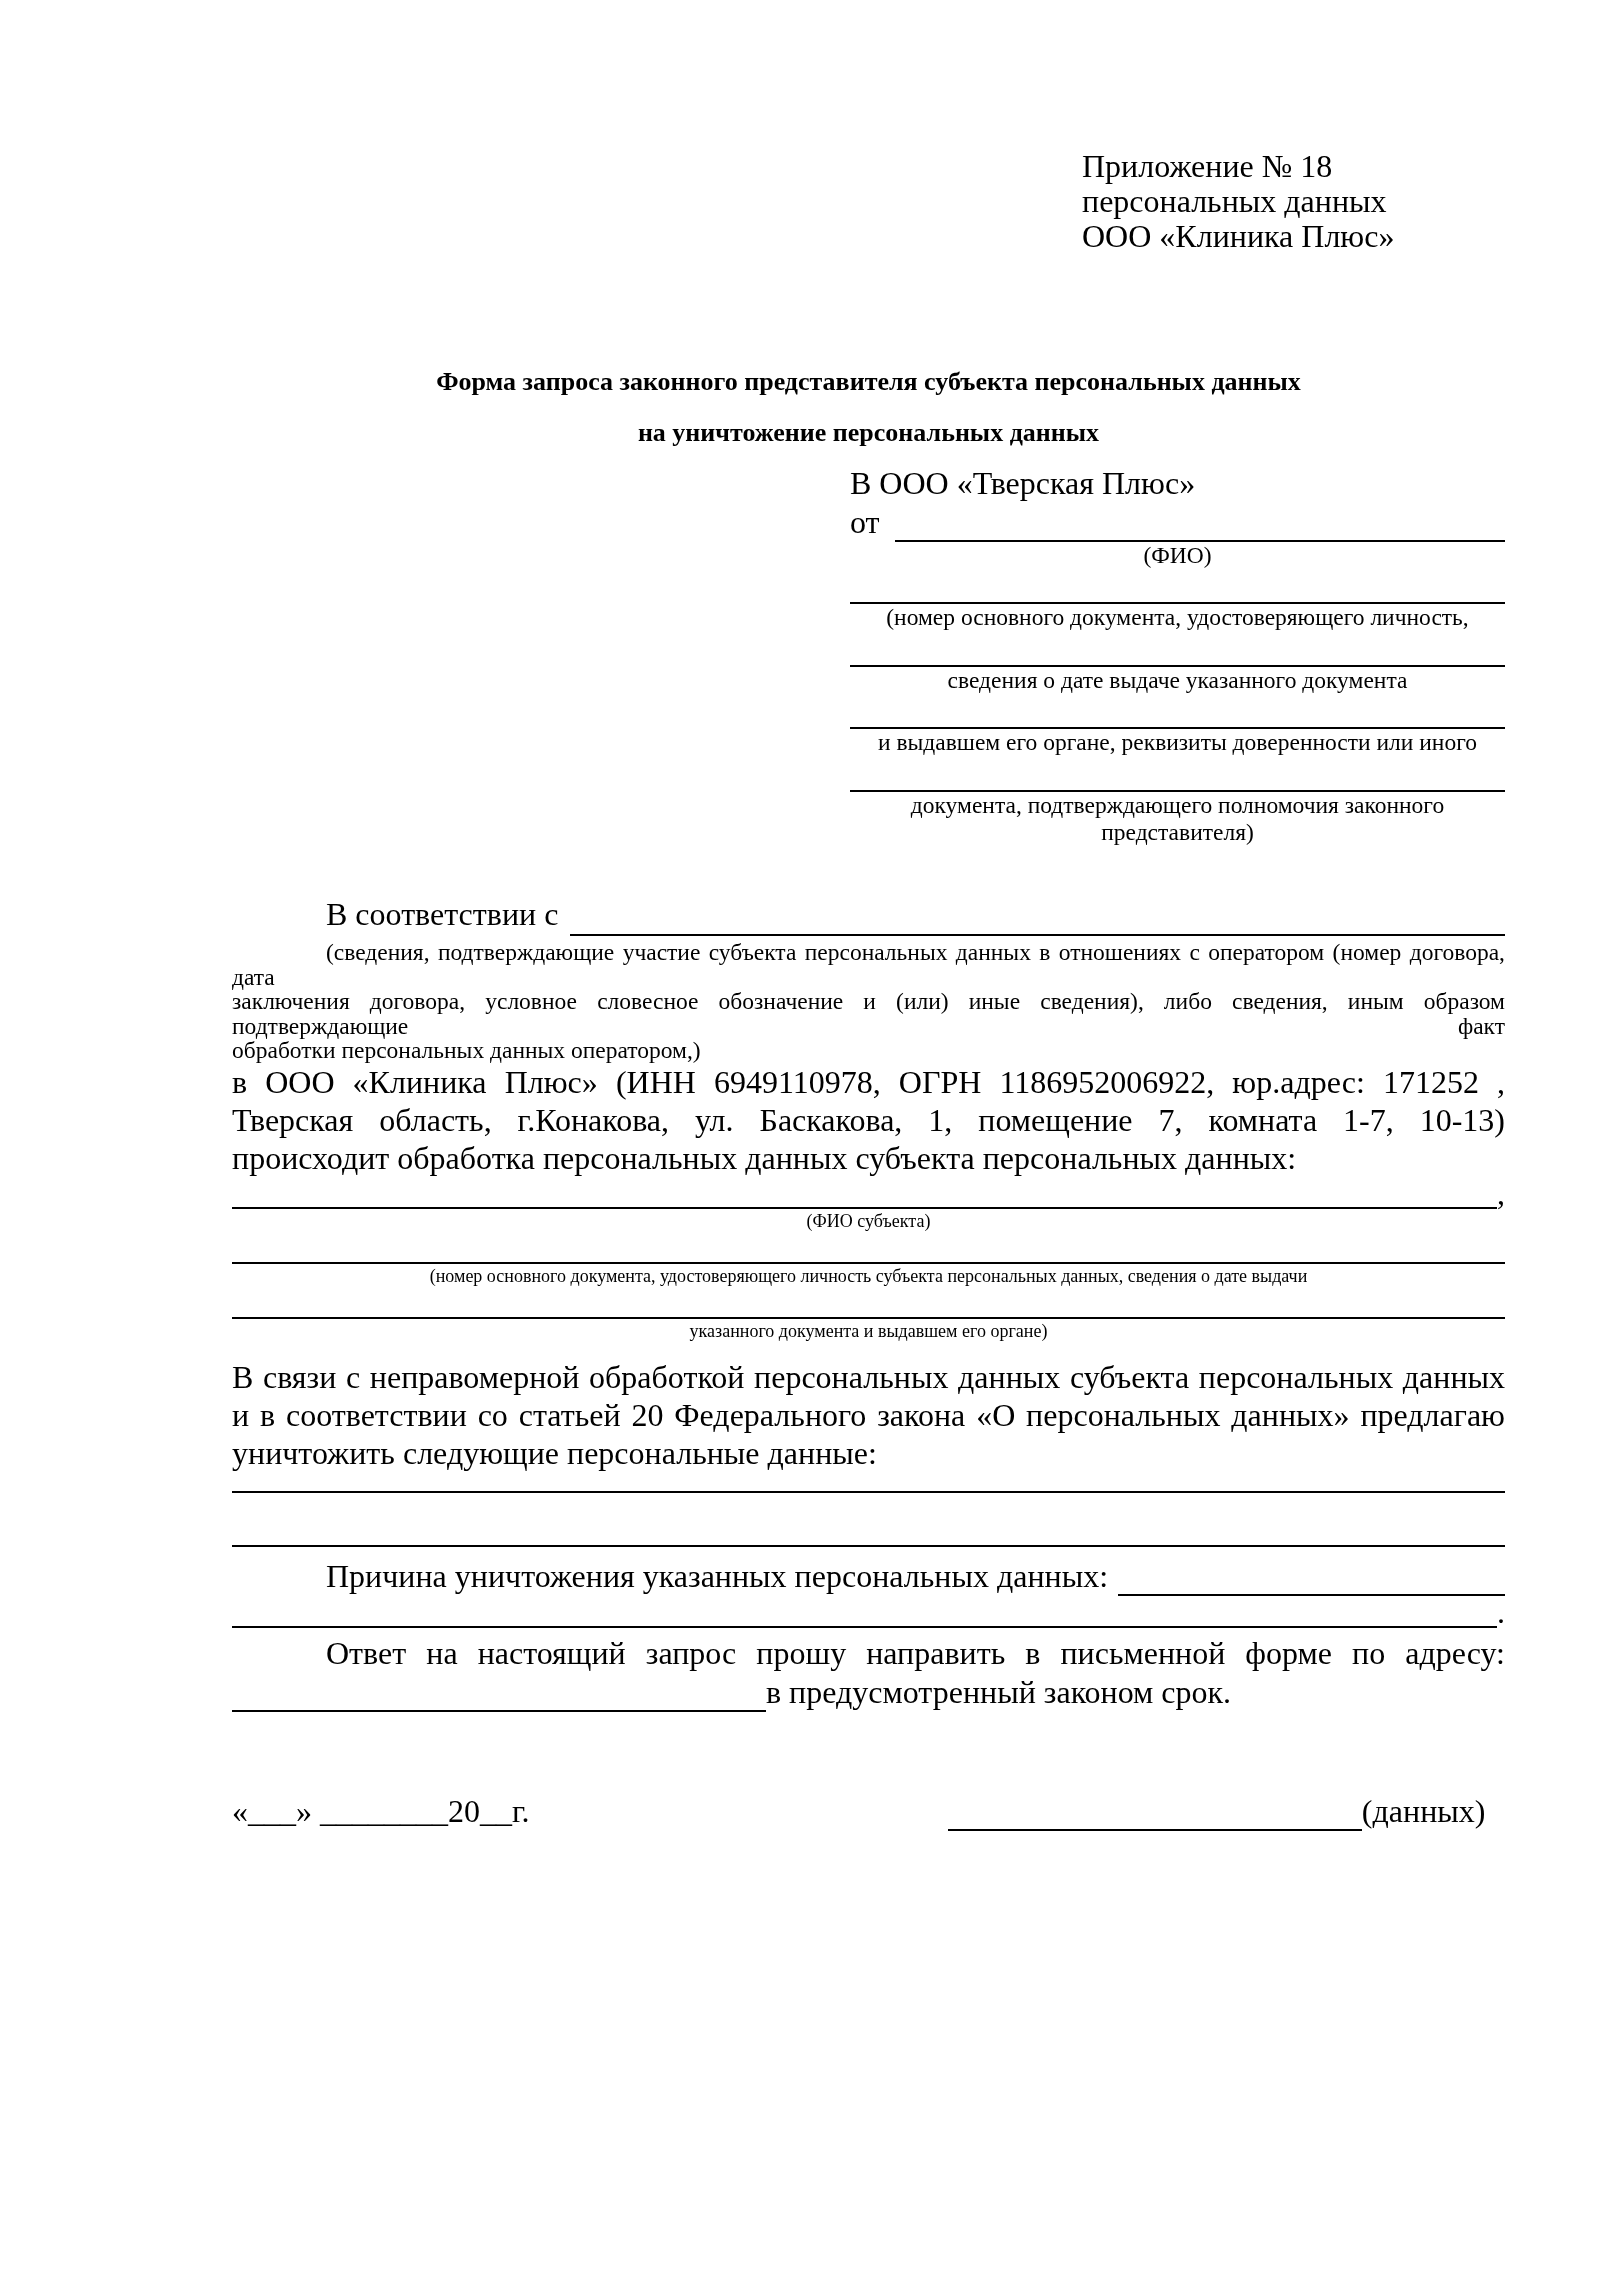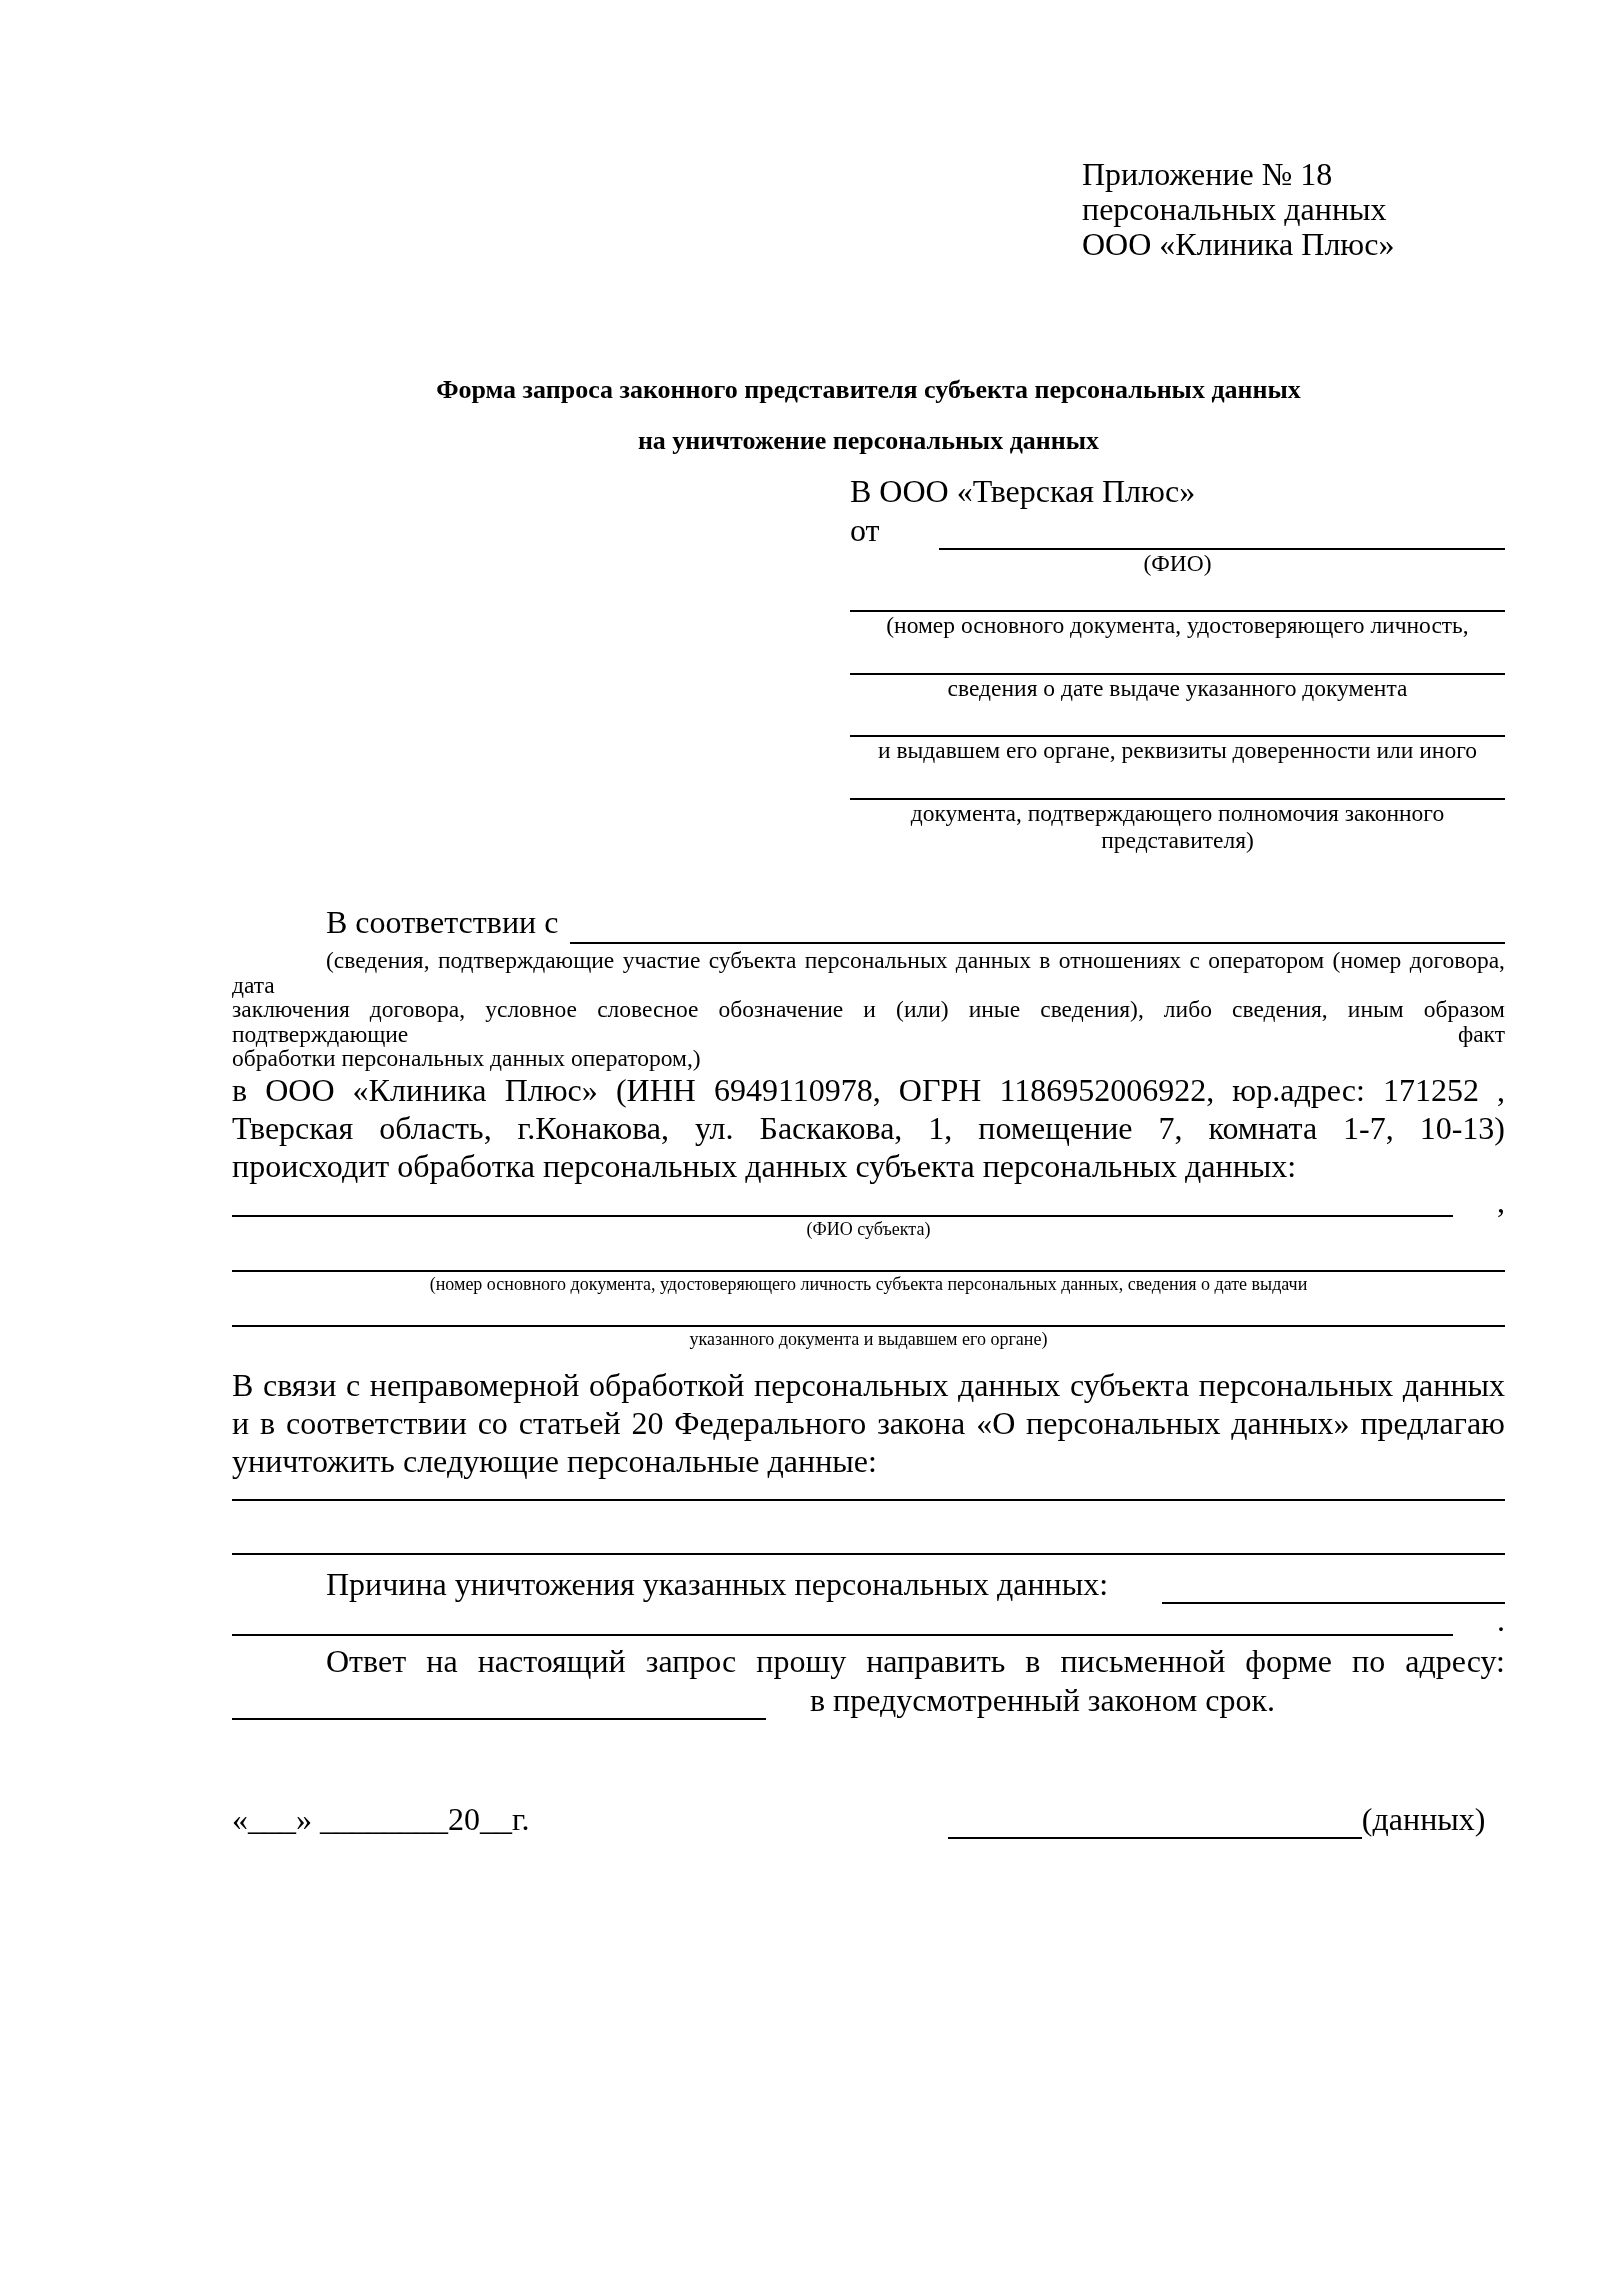--- a/index.html
+++ b/index.html
@@ -6,30 +6,30 @@
   .page {
     position:relative;
     width:1621px; height:2293px;
     margin:0 auto;
     background:#ffffff;
     font-family:"Liberation Serif", serif;
     color:#000;
     overflow:hidden;
   }
   .content {
-    position:absolute; left:232px; top:12px; width:1273px;
+    position:absolute; left:232px; top:4px; width:1273px;
   }
   
   .header-quote { margin-left:850px; padding-top:145px; font-size:32px; line-height:35px; }
   
   .title { margin-top:102px; text-align:center; font-weight:700; font-size:26px; line-height:51px; }
   
   .addr { margin-left:618px; margin-top:5.9px; font-size:32px; }
   .addr-to { line-height:39px; white-space:nowrap; }
-  .flex-row { display:flex; align-items:flex-end;gap:44px; }
+  .flex-row { display:flex; align-items:flex-end; }
   .from-row { line-height:39px; height:39px; }
   .from-row .lbl { padding-right:15.7px; }
   .fill { flex:1 1 auto; border-bottom:2.9px solid #000; height:29px; }
   .addr-caption { font-size:23.5px; line-height:27.4px; text-align:center; }
   .addr-field-line { height:33px; border-bottom:2.9px solid #000; }
   
   .accordance { display:flex; align-items:flex-end; margin-top:47px; font-size:32px; line-height:43px; }
   .accordance .lbl { padding-left:94px; padding-right:11.8px; white-space:nowrap; }
   .accordance .fill { height:33px; }
   

